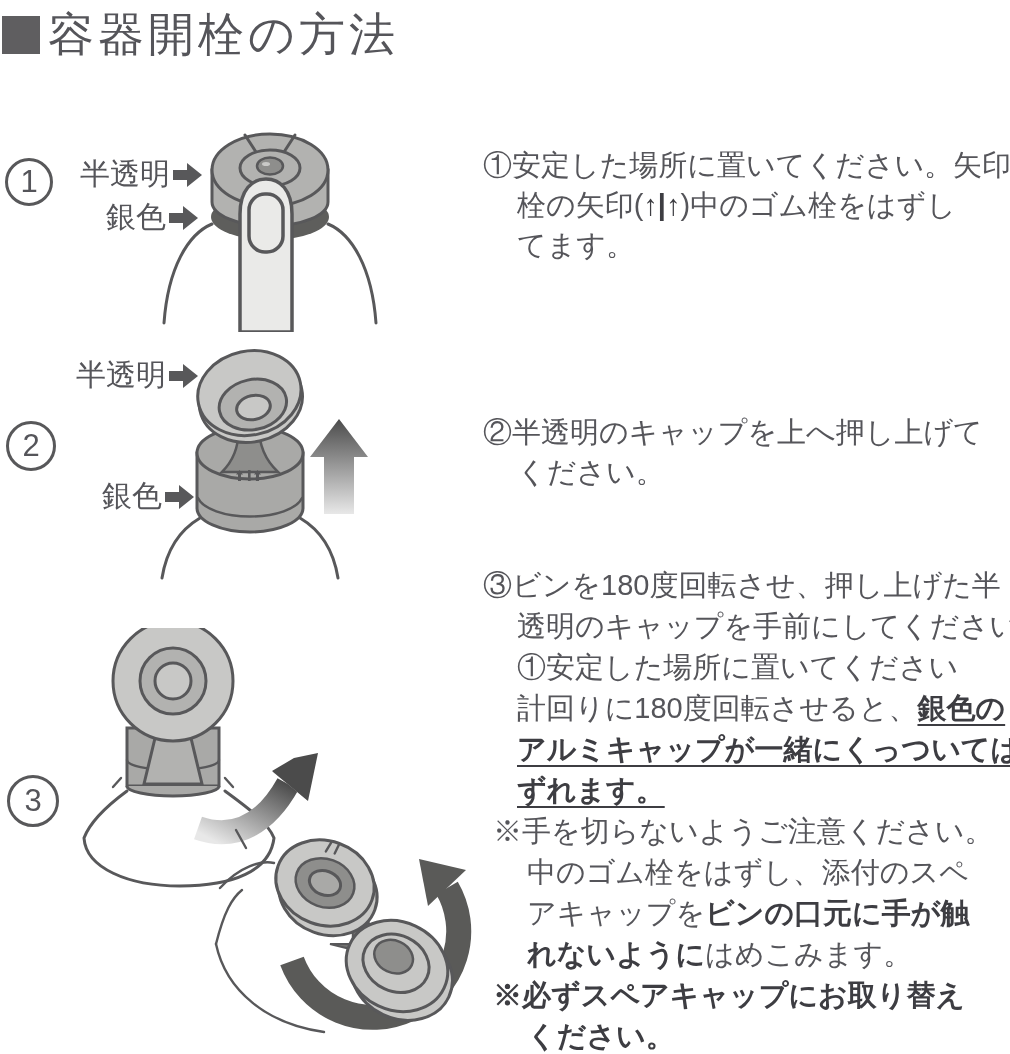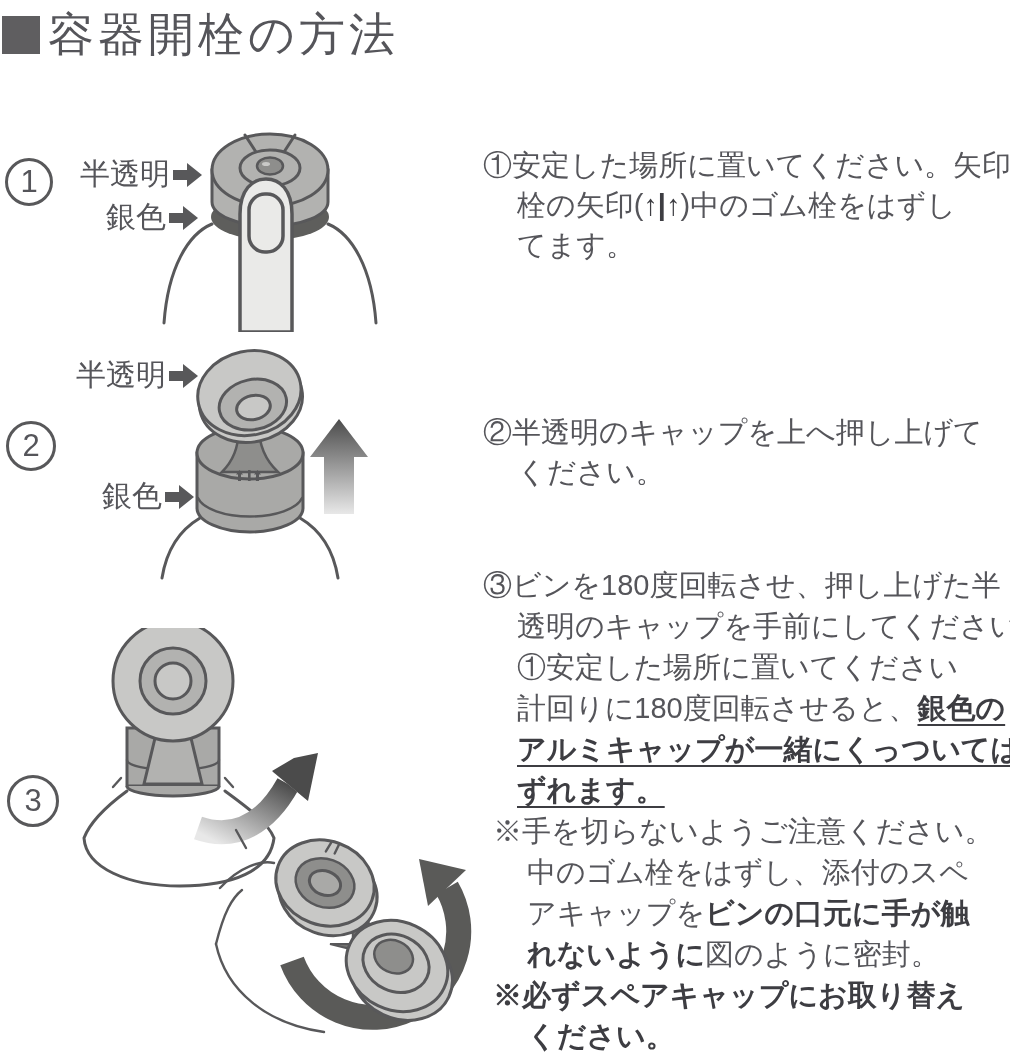--- a/index.html
+++ b/index.html
@@ -216,19 +216,19 @@
       <div class="text-block" style="top: 565px;">
         <div class="line" style="padding-left: 0px; line-height: 41px;"><span>③ビンを180度回転させ、押し上げた半</span></div>
         <div class="line" style="padding-left: 34px; line-height: 41px;"><span>透明のキャップを手前にしてください。</span></div>
         <div class="line" style="padding-left: 34px; line-height: 41px;"><span>①安定した場所に置いてください</span></div>
         <div class="line" style="padding-left: 34px; line-height: 41px;"><span>計回りに180度回転させると、</span><span class="bold underline">銀色の</span></div>
         <div class="line" style="padding-left: 34px; line-height: 41px;"><span class="bold underline">アルミキャップが一緒にくっついては</span></div>
         <div class="line" style="padding-left: 34px; line-height: 41px;"><span class="bold underline">ずれます。</span></div>
         <div class="line" style="padding-left: 10px; line-height: 41px;"><span>※手を切らないようご注意ください。</span></div>
         <div class="line" style="padding-left: 44px; line-height: 41px;"><span>中のゴム栓をはずし、添付のスペ</span></div>
         <div class="line" style="padding-left: 44px; line-height: 41px;"><span>アキャップを</span><span class="bold">ビンの口元に手が触</span></div>
-        <div class="line" style="padding-left: 44px; line-height: 41px;"><span class="bold">れないように</span><span>図のように密封。</span></div>
+        <div class="line" style="padding-left: 44px; line-height: 41px;"><span class="bold">れないように</span><span>はめこみます。</span></div>
         <div class="line" style="padding-left: 10px; line-height: 41px;"><span class="bold">※必ずスペアキャップにお取り替え</span></div>
         <div class="line" style="padding-left: 44px; line-height: 41px;"><span class="bold">ください。</span></div>
       </div>
     </div>
 
 </div>
 
 </body></html>

